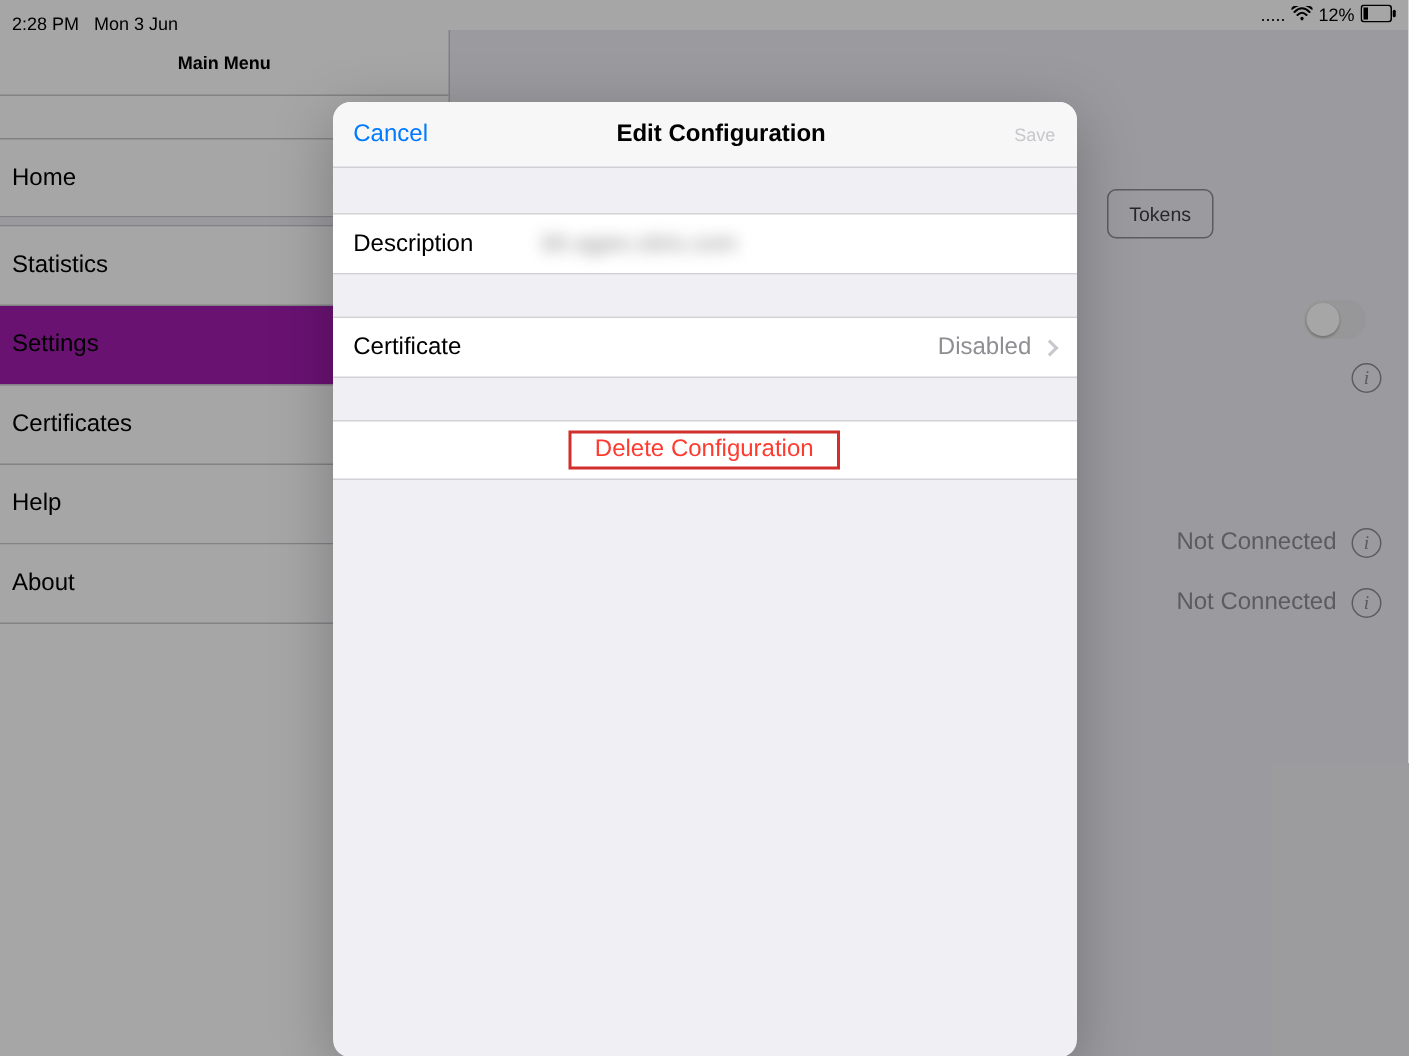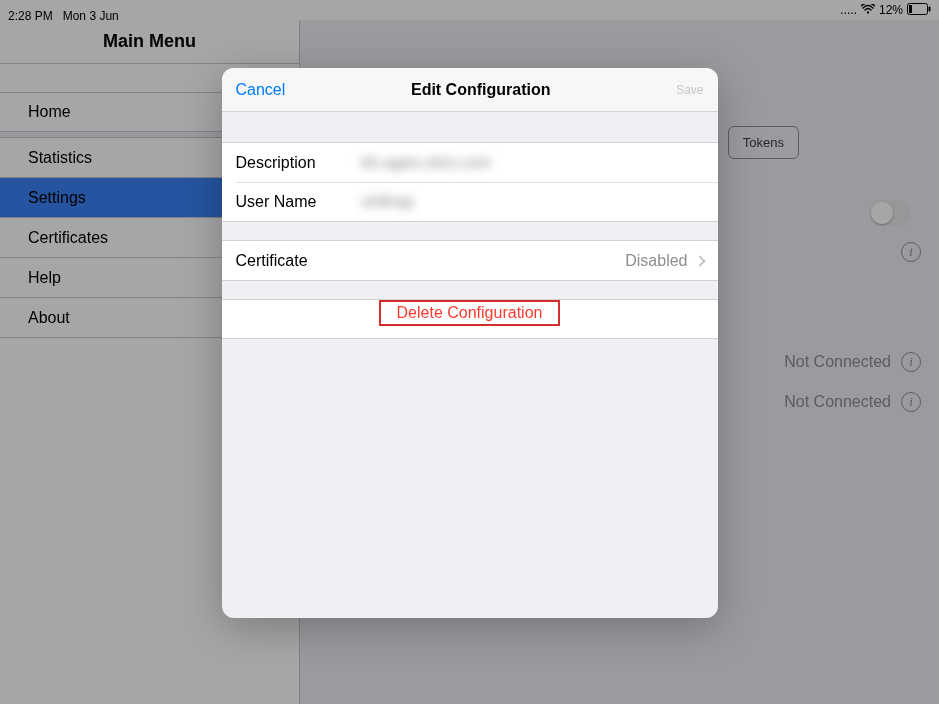--- a/index.html
+++ b/index.html
@@ -37,47 +37,47 @@
   .sidebar {
     width: 300px;
     border-right: 1px solid #c8c7cc;
     background: #fff;
   }
   .sidebar-title {
     height: 44px;
     display: flex;
     align-items: center;
     justify-content: center;
-    font-size: 18px;
+    font-size: 12px;
     font-weight: 600;
     border-bottom: 1px solid #c8c7cc;
   }
   .sidebar-list { padding-top: 28px; }
   .sidebar-item {
-    height: 40px;
-    padding: 0 28px;
+    height: 53px;
+    padding: 0 8px;
     display: flex;
     align-items: center;
     font-size: 16px;
     color: #000;
     border-bottom: 1px solid #c8c7cc;
     background: #fff;
   }
   .sidebar-item:first-child { border-top: 1px solid #c8c7cc; }
-  .sidebar-item.selected { background: #3b82f6; }
+  .sidebar-item.selected { background: #a21caf; }
   .sidebar-gap {
     height: 6px;
     background: #efeff4;
     border-bottom: 1px solid #c8c7cc;
   }
 
   .detail { flex: 1; background: #efeff4; position: relative; }
   .tokens-btn {
     position: absolute;
-    right: 140px; top: 106px;
+    right: 130px; top: 106px;
     border: 1px solid #8e8e93;
     border-radius: 6px;
     padding: 8px 14px;
     font-size: 13px;
     color: #3c3c43;
   }
   .toggle {
     position: absolute;
     right: 28px; top: 180px;
     width: 42px; height: 26px;
@@ -119,21 +119,21 @@
     inset: 0;
     background: rgba(0,0,0,.35);
   }
 
   
   .modal {
     position: absolute;
     left: 50%; top: 68px;
     transform: translateX(-50%);
     width: 496px;
-    height: 550px;
+    height: 637px;
     background: #efeff4;
     border-radius: 12px;
     overflow: hidden;
     box-shadow: 0 10px 40px rgba(0,0,0,.25);
     display: flex;
     flex-direction: column;
   }
   .modal-header {
     height: 44px;
     background: #f7f7f7;
@@ -142,38 +142,38 @@
     align-items: center;
     justify-content: space-between;
     padding: 0 14px;
   }
   .modal-header .cancel { color: #007aff; font-size: 16px; }
   .modal-header .title  { font-size: 16px; font-weight: 600; text-align: center; }
   .modal-header .save   { color: #c7c7cc; font-size: 12px; }
 
   .group { background: #fff; border-top: 1px solid #d1d1d6; border-bottom: 1px solid #d1d1d6; }
   .group.first { margin-top: 30px; }
-  .group.spaced { margin-top: 18px; }
+  .group.spaced { margin-top: 28px; }
   .row {
     height: 39px;
     display: flex;
     align-items: center;
     padding: 0 14px;
     font-size: 16px;
   }
   .row + .row { border-top: 1px solid #e0e0e4; margin-left: 14px; padding-left: 0; }
   .row-label { width: 126px; color: #000; }
   .row-value { flex: 1; color: #000; }
   .row-value.blur { filter: blur(5px); color: #888; }
   .row-right { color: #8e8e93; display: flex; align-items: center; gap: 8px; }
 
   .delete-row {
     height: 38px;
     display: flex;
-    align-items: flex-start;
+    align-items: center;
     justify-content: center;
   }
   .delete-highlight {
     border: 2px solid #d02f2c;
     padding: 2px 16px;
     color: #ff3b30;
     font-size: 16px;
   }
 
   .chevron {
@@ -260,24 +260,20 @@
     <span class="cancel">Cancel</span>
     <span class="title">Edit Configuration</span>
     <span class="save">Save</span>
   </div>
 
   <div class="group first">
     <div class="row">
       <span class="row-label">Description</span>
       <span class="row-value blur">bh.agee.citrix.com</span>
     </div>
-    <div class="row">
-      <span class="row-label">User Name</span>
-      <span class="row-value blur">ohithap</span>
-    </div>
   </div>
 
   <div class="group spaced">
     <div class="row">
       <span class="row-label">Certificate</span>
       <span class="row-value"></span>
       <span class="row-right">
         <span>Disabled</span>
         <span class="chevron"></span>
       </span>

